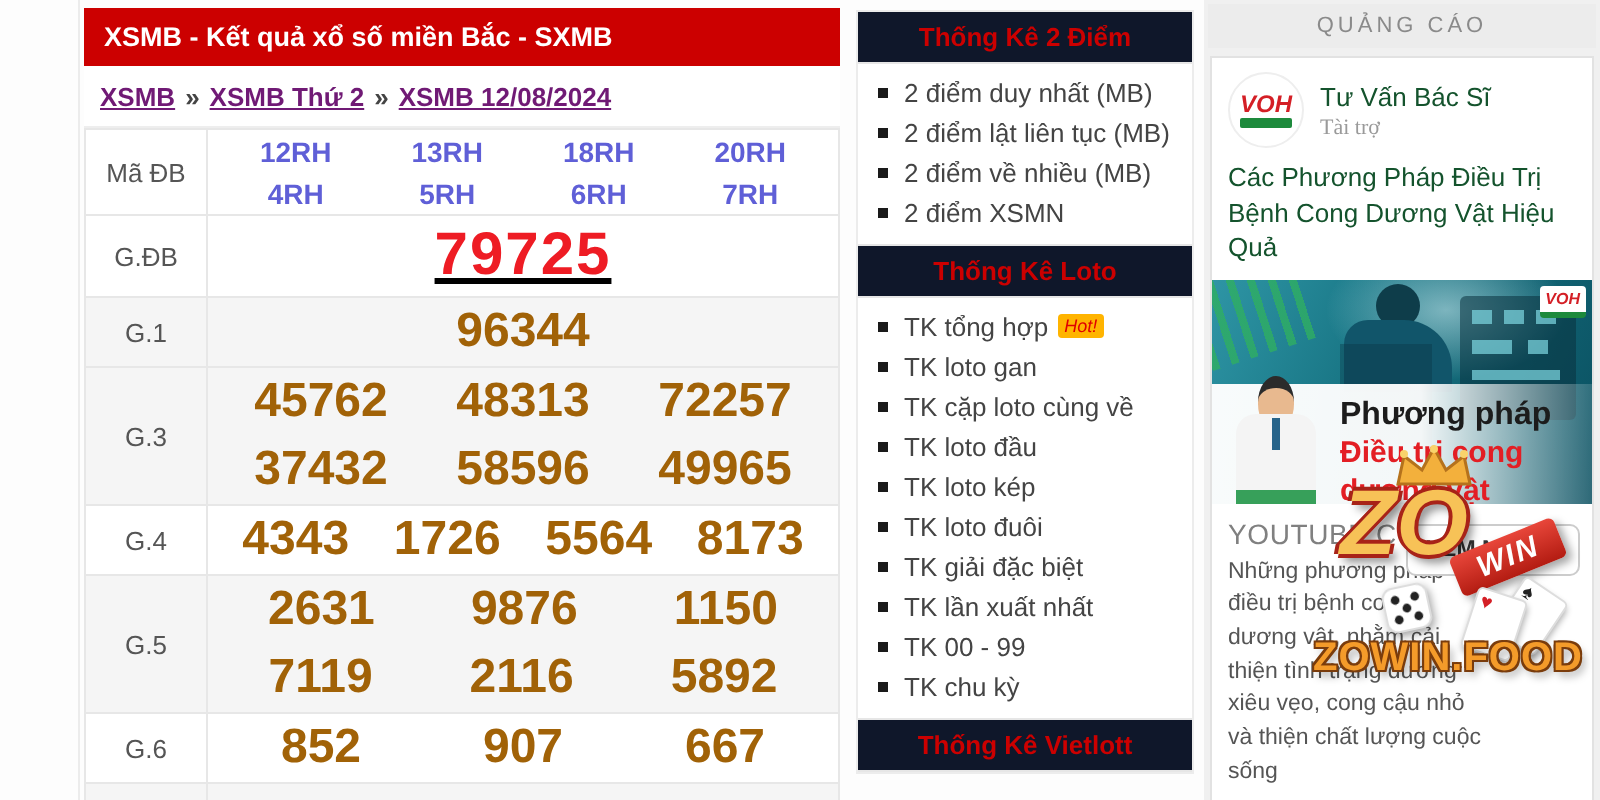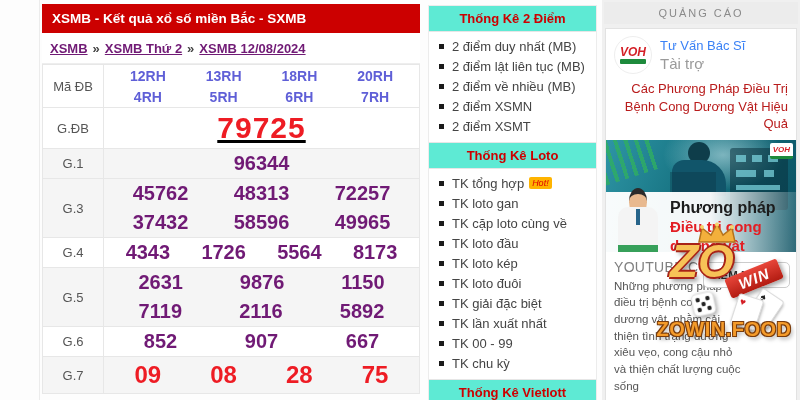--- a/index.html
+++ b/index.html
@@ -16,51 +16,51 @@
   table.results-table{width:100%;border-collapse:collapse;border:1px solid #e4e4e4;}
   .results-table td{border:1px solid #e7e7e7;}
   .label-cell{width:58px;text-align:center;color:#555;font-size:13px;background:transparent;}
   .value-cell{padding:0 6px;}
   .value-line{display:flex;justify-content:space-around;align-items:center;}
   .row-alt{background:#f5f5f5;}
   .row-codes .num{color:#5f5fd7;font-size:14px;font-weight:600;}
   .row-codes .value-line{padding:2.5px 0;}
   .row-special .num{color:#ee1c24;font-size:30px;font-weight:bold;letter-spacing:1px;}
   .row-special .value-line{padding:3px 0;text-decoration:underline;}
-  .row-normal .num{color:#701a75;font-size:20px;font-weight:bold;}
+  .row-normal .num{color:#a16207;font-size:24px;font-weight:bold;}
   .row-normal .value-line{padding:3px 0;}
   .row-red .num{color:#ee1c24;font-size:24px;font-weight:bold;}
   .row-red .value-line{padding:4px 0;}
 
   
   .mid-col{position:absolute;left:428px;top:5px;width:167px;background:#fff;border:1px solid #ececec;}
-  .section-title{background:#5eead4;border-top:1px solid #e6e6e6;border-bottom:1px solid #e6e6e6;
+  .section-title{background:#0f172a;border-top:1px solid #e6e6e6;border-bottom:1px solid #e6e6e6;
     color:#cc0000;font-weight:bold;font-size:13px;text-align:center;padding:5px 2px;}
   .mid-col .section:first-child .section-title{border-top:none;}
   ul.stat-list{list-style:none;margin:4px 0;padding:0 4px 2px 8px;}
   ul.stat-list li{display:flex;align-items:center;padding:2.5px 0;font-size:13px;}
   .bullet{width:5px;height:5px;background:#1a1a1a;margin:0 8px 0 2px;flex:0 0 auto;}
   .stat-link{color:#444;cursor:pointer;}
   .hot-badge{background:#ffb400;color:#e00000;font-size:9px;font-weight:normal;font-style:italic;
     padding:1px 3px;border-radius:2px;margin-left:5px;}
 
   
   .right-col{position:absolute;left:602px;top:0;width:198px;height:400px;background:#f0f0f0;}
   .ad-header{margin:2px 2px 0;background:#ececec;color:#8a8a8a;font-size:11px;letter-spacing:2px;
     text-align:center;padding:5px 0;}
   .ad-card{position:relative;margin:4px 3px 0;background:#fff;border:1px solid #e2e2e2;border-radius:0;overflow:hidden;cursor:pointer;}
   .ad-top{display:flex;align-items:center;padding:7px 8px 4px;}
   .voh-logo{position:relative;width:36px;height:36px;border-radius:50%;border:1px solid #eee;background:#fff;
     display:flex;flex-direction:column;align-items:center;justify-content:center;flex:0 0 auto;}
   .voh-text{color:#d41f26;font-weight:bold;font-style:italic;font-size:12px;line-height:12px;}
   .voh-band{width:26px;height:5px;background:#1d8a3c;border-radius:1px;margin-top:1px;}
   .ad-names{margin-left:8px;}
-  .ad-name{font-size:13px;color:#3b82f6;}
-  .ad-sponsored{font-size:15px;color:#9a9a9a;margin-top:2px;}
-  .ad-headline{padding:2px 8px 7px;font-size:13px;color:#b91c1c;line-height:1.35;text-align:right;}
+  .ad-name{font-size:13px;color:#14532d;}
+  .ad-sponsored{font-size:11px;color:#9a9a9a;margin-top:2px;font-family:Liberation Serif, serif;}
+  .ad-headline{padding:2px 8px 7px;font-size:13px;color:#14532d;line-height:1.35;}
   .ad-image{position:relative;height:112px;background:linear-gradient(115deg,#2e95a5 0%,#15707f 45%,#0a4f60 100%);overflow:hidden;}
   .img-light{position:absolute;left:30%;top:-20px;width:120px;height:70px;border-radius:50%;
     background:radial-gradient(closest-side,rgba(210,240,245,.55),rgba(210,240,245,0));}
   .surgeon{position:absolute;left:58px;top:2px;width:70px;height:60px;}
   .surgeon .s-head{position:absolute;left:24px;top:0;width:22px;height:22px;border-radius:50%;background:#0e3d4a;}
   .surgeon .s-body{position:absolute;left:8px;top:18px;width:54px;height:36px;border-radius:12px 24px 0 0;background:#11556a;}
   .machine{position:absolute;right:8px;top:8px;width:58px;height:62px;background:rgba(10,50,62,.55);border-radius:3px;
     box-shadow:-66px 18px 0 -6px rgba(10,50,62,.35);}
   .machine i{position:absolute;display:block;width:10px;height:7px;background:#7fd8e2;opacity:.7;}
   .machine i:nth-child(1){left:6px;top:7px;} .machine i:nth-child(2){left:22px;top:7px;}
@@ -224,24 +224,20 @@
             <span class="stat-link">2 điểm lật liên tục (MB)</span>
           </li>
           <li>
             <span class="bullet"></span>
             <span class="stat-link">2 điểm về nhiều (MB)</span>
           </li>
           <li>
             <span class="bullet"></span>
             <span class="stat-link">2 điểm XSMN</span>
           </li>
-          <li>
-            <span class="bullet"></span>
-            <span class="stat-link">2 điểm XSMT</span>
-          </li>
         </ul>
       </div>
       <div class="section">
         <div class="section-title">Thống Kê Loto</div>
         <ul class="stat-list">
           <li>
             <span class="bullet"></span>
             <span class="stat-link">TK tổng hợp</span>
             <span class="hot-badge">Hot!</span>
           </li>

